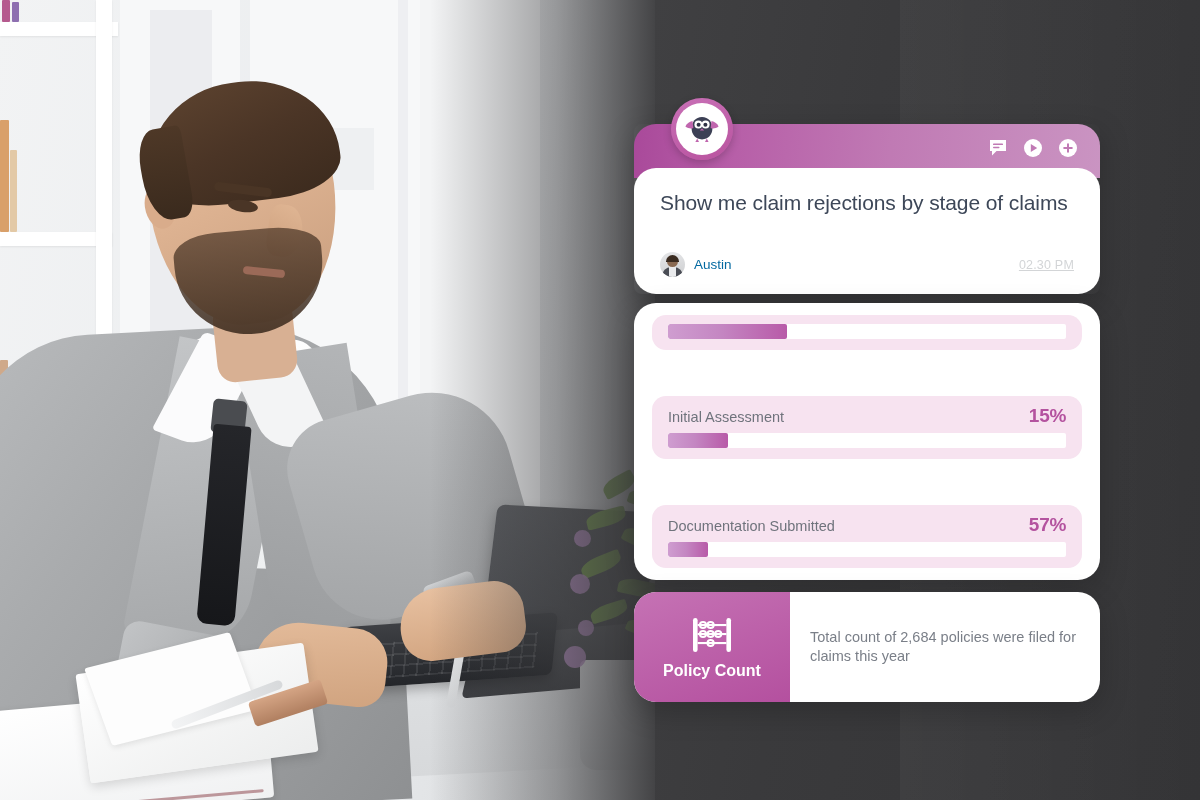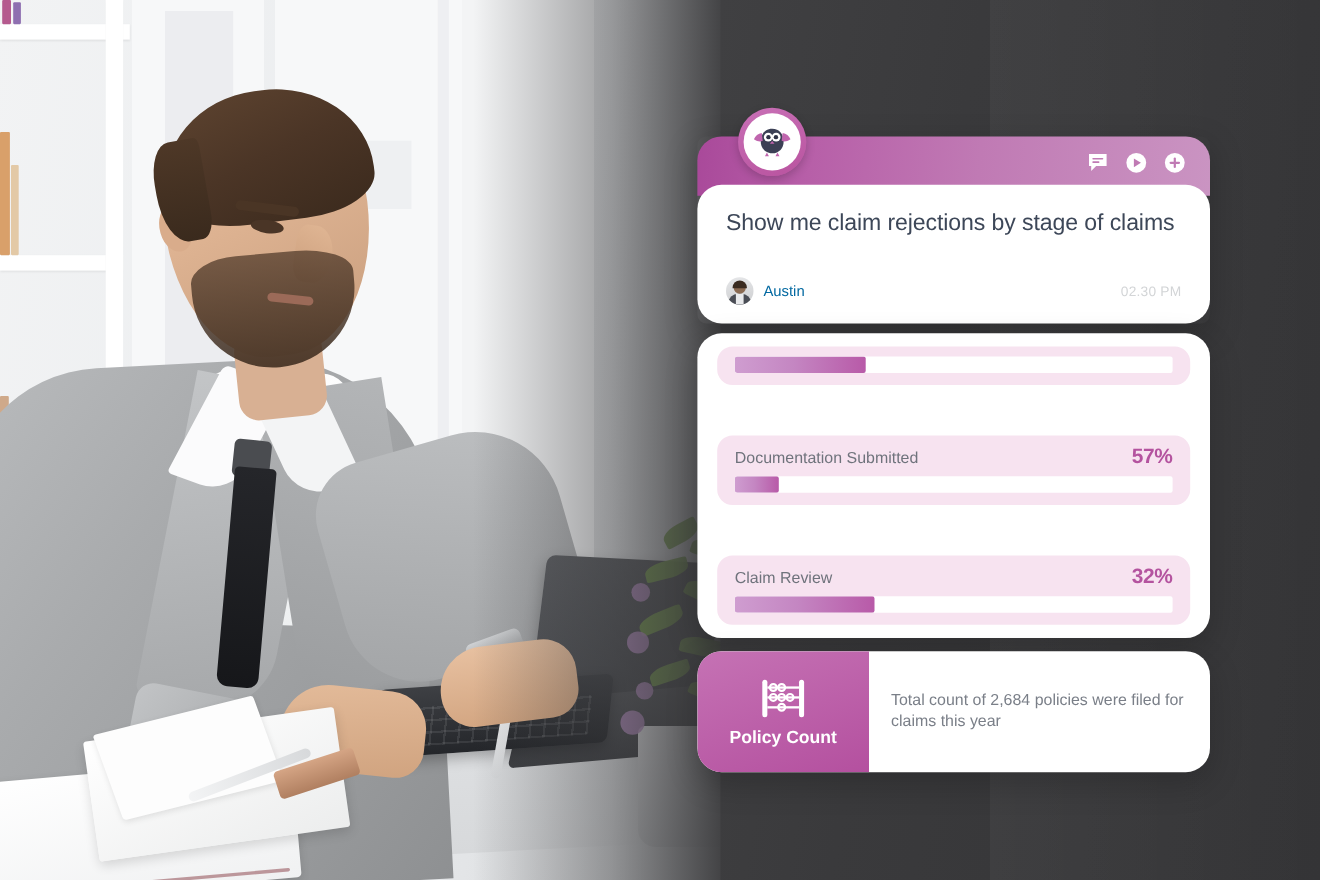--- a/index.html
+++ b/index.html
@@ -301,21 +301,21 @@
   }
   #ua-head{ position:absolute; left:7px; top:4px; width:11px; height:11px;
     border-radius:50%; background:#8a6a52; }
   #ua-hair{ position:absolute; left:6px; top:3px; width:13px; height:7px;
     border-radius:7px 7px 0 0; background:#3a2b20; }
   #ua-body{ position:absolute; left:2px; top:15px; width:21px; height:12px;
     border-radius:9px 9px 0 0; background:#4a4d55; }
   #ua-shirt{ position:absolute; left:9px; top:15px; width:7px; height:10px;
     background:#e9eaec; }
   #user-name{ font-size:13.5px; color:#0369a1; }
-  #timestamp{ font-size:12.5px; color:#d3d5d7; letter-spacing:.2px; }
+  #timestamp{ font-size:12.5px; color:#d3d5d7; letter-spacing:.2px;text-decoration:underline; }
 
   
   #stages-card{
     position:absolute; left:634px; top:303px; width:466px; height:277px;
     background:#ffffff; border-radius:22px; padding:12px 18px;
     box-shadow:0 10px 30px rgba(0,0,0,.20);
     display:flex; flex-direction:column; justify-content:space-between;
   }
   .stage-row{
     background:#f7e3f0; border-radius:14px;
@@ -504,40 +504,40 @@
   </div>
 
   <div id="stages-card">
 
     <div class="stage-row">
       <div class="stage-track">
         <div class="stage-fill" style="width: 30%;"></div>
       </div>
     </div>
 
+    <div class="stage-row">
+      <div class="stage-top">
+        <span class="stage-label">Initial Assessment</span>
+        <span class="stage-pct">15%</span>
+      </div>
+      <div class="stage-track">
+        <div class="stage-fill" style="width: 15%;"></div>
+      </div>
+    </div>
 
     <div class="stage-row">
       <div class="stage-top">
         <span class="stage-label">Documentation Submitted</span>
         <span class="stage-pct">57%</span>
       </div>
       <div class="stage-track">
         <div class="stage-fill" style="width: 10%;"></div>
       </div>
     </div>
 
-    <div class="stage-row">
-      <div class="stage-top">
-        <span class="stage-label">Claim Review</span>
-        <span class="stage-pct">32%</span>
-      </div>
-      <div class="stage-track">
-        <div class="stage-fill" style="width: 32%;"></div>
-      </div>
-    </div>
 
   </div>
 
   <div id="policy-card">
     <div id="policy-left">
       <svg width="48" height="40" viewBox="0 0 48 40">
         <rect x="5" y="3" width="4.6" height="34" rx="2.3" fill="#ffffff"></rect>
         <rect x="38.4" y="3" width="4.6" height="34" rx="2.3" fill="#ffffff"></rect>
         <rect x="9.6" y="9" width="28.8" height="2.1" fill="#ffffff"></rect>
         <rect x="9.6" y="18" width="28.8" height="2.1" fill="#ffffff"></rect>

